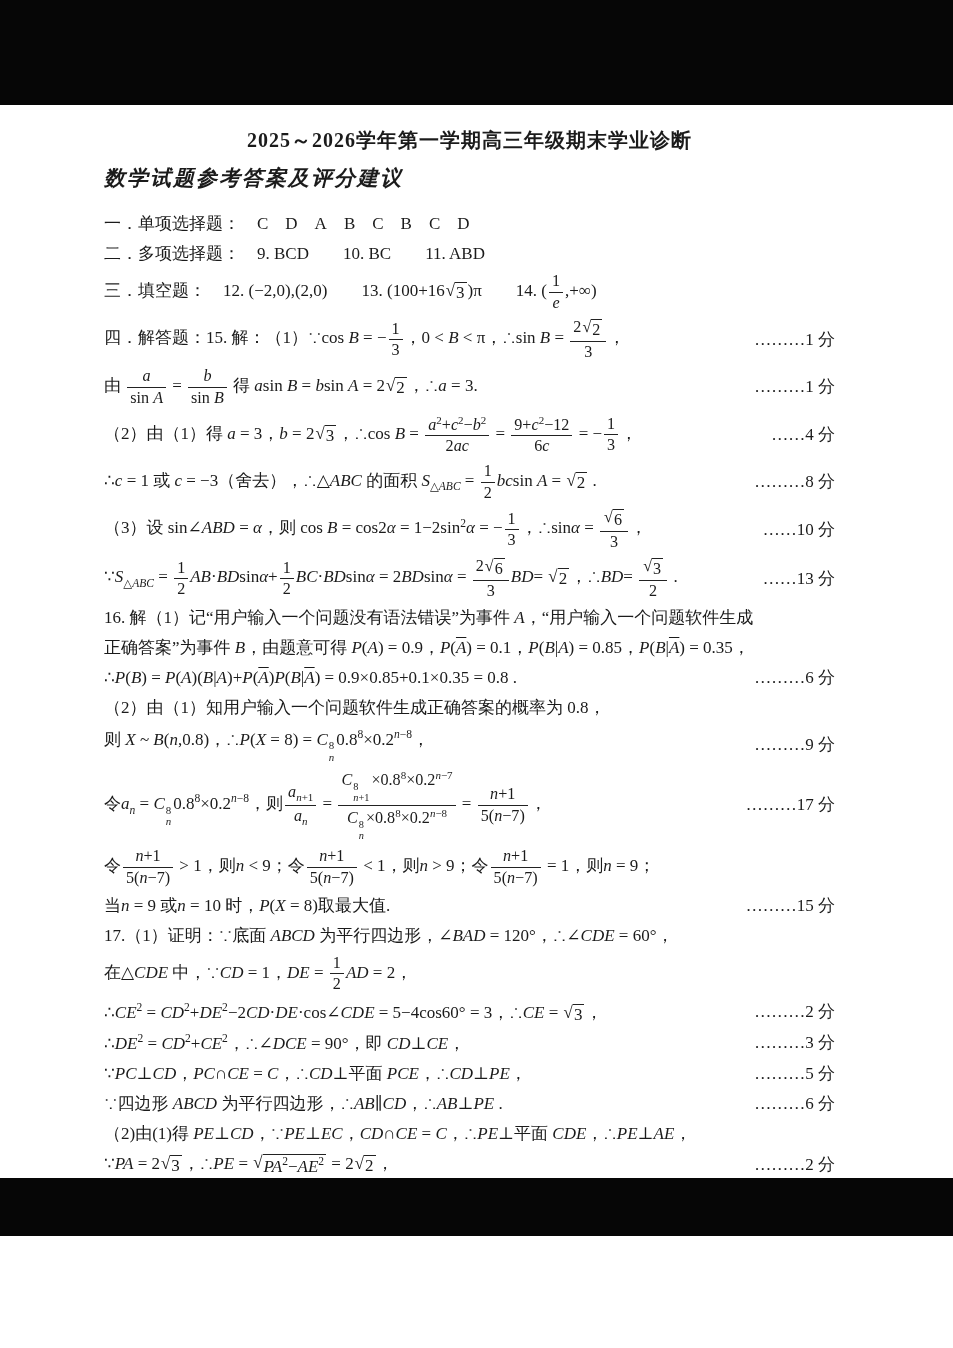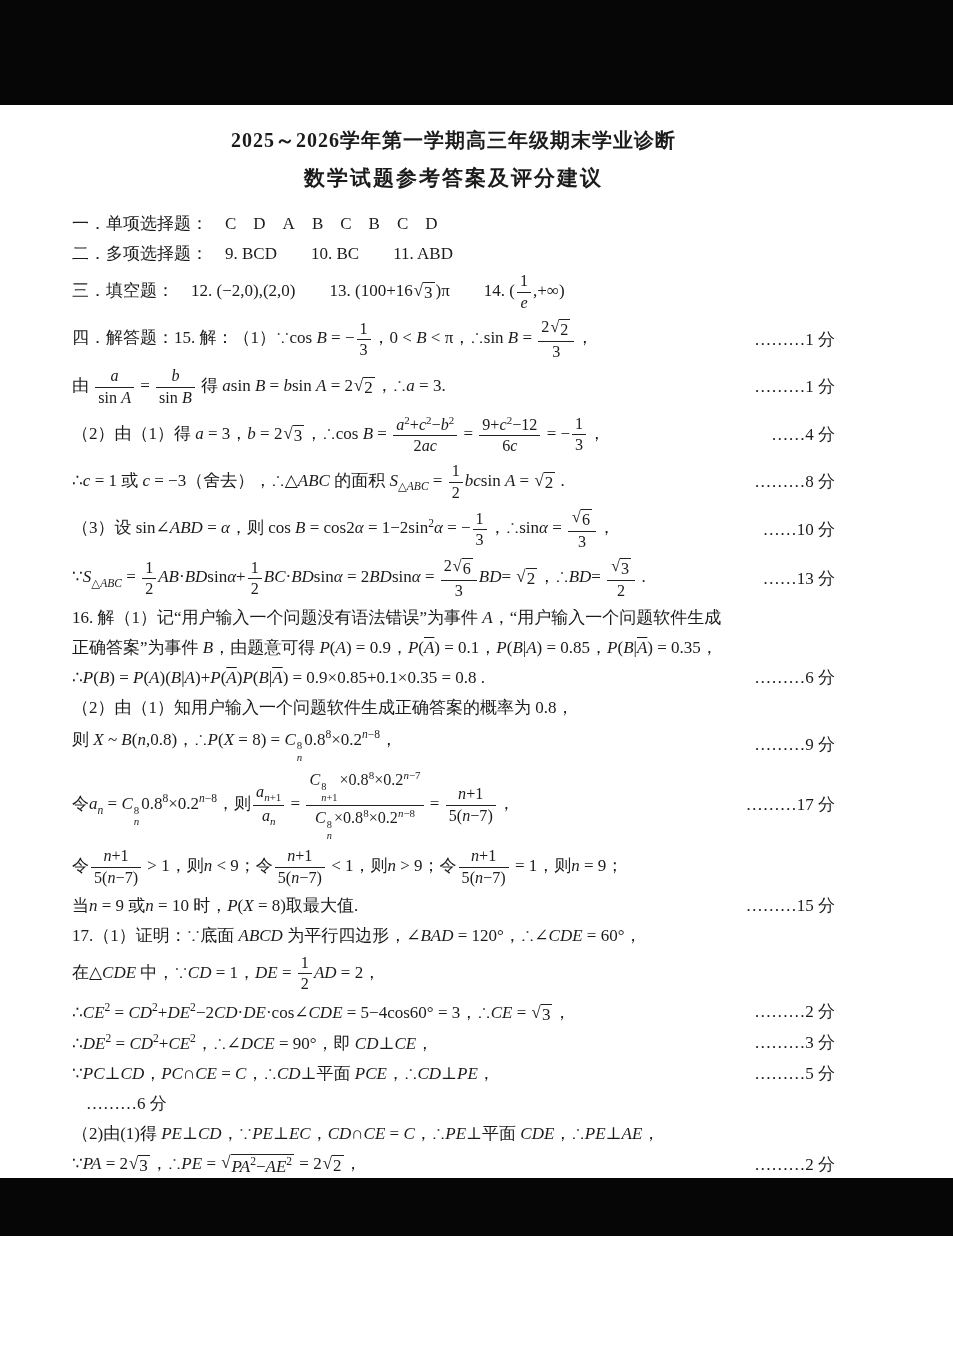--- a/index.html
+++ b/index.html
@@ -7,39 +7,39 @@
   body {
     background: #ffffff;
     color: #1b1b1b;
     font-family: "Liberation Serif", "DejaVu Serif", serif;
   }
   .black-bar { width: 100%; background: #060606; }
   .black-bar.top { height: 105px; }
   .black-bar.bottom { height: 58px; }
   .sheet {
     height: 1073px;
-    padding: 16px 118px 0 72px;
+    padding: 16px 118px 0 104px;
     display: flex;
     flex-direction: column;
     overflow: hidden;
     background: #fff;
   }
   h1.doc-title {
     text-align: center;
     font-size: 20px;
     font-weight: bold;
     letter-spacing: 1px;
     margin: 6px 0 10px 0;
   }
   h2.doc-subtitle {
-    text-align: center;
     font-size: 21px;
     font-weight: bold;
     letter-spacing: 2px;
     margin: 0 0 14px 0;
+    font-style: italic;
   }
   .lines { display: block; }
   .line {
     display: flex;
     justify-content: space-between;
     align-items: center;
     font-size: 17px;
     line-height: 1.42;
     margin: 6px 0;
   }
@@ -279,20 +279,21 @@
       </div>
       <div class="line">
         <span class="line-content">∴<span class="it">DE</span><sup>2</sup> = <span class="it">CD</span><sup>2</sup>+<span class="it">CE</span><sup>2</sup>，∴∠<span class="it">DCE</span> = 90°，即 <span class="it">CD</span>⊥<span class="it">CE</span>，</span>
         <span class="score">………3 分</span>
       </div>
       <div class="line">
         <span class="line-content">∵<span class="it">PC</span>⊥<span class="it">CD</span>，<span class="it">PC</span>∩<span class="it">CE</span> = <span class="it">C</span>，∴<span class="it">CD</span>⊥平面 <span class="it">PCE</span>，∴<span class="it">CD</span>⊥<span class="it">PE</span>，</span>
         <span class="score">………5 分</span>
       </div>
       <div class="line">
+        <span class="line-content">∵四边形 <span class="it">ABCD</span> 为平行四边形，∴<span class="it">AB</span>∥<span class="it">CD</span>，∴<span class="it">AB</span>⊥<span class="it">PE</span> .</span>
         <span class="score">………6 分</span>
       </div>
       <div class="line">
         <span class="line-content">（2)由(1)得 <span class="it">PE</span>⊥<span class="it">CD</span>，∵<span class="it">PE</span>⊥<span class="it">EC</span>，<span class="it">CD</span>∩<span class="it">CE</span> = <span class="it">C</span>，∴<span class="it">PE</span>⊥平面 <span class="it">CDE</span>，∴<span class="it">PE</span>⊥<span class="it">AE</span>，</span>
       </div>
       <div class="line">
         <span class="line-content">∵<span class="it">PA</span> = 2<span class="sqrt">
             <span class="rsign">√</span>
             <span class="rad">3</span>
           </span>，∴<span class="it">PE</span> = <span class="sqrt">

